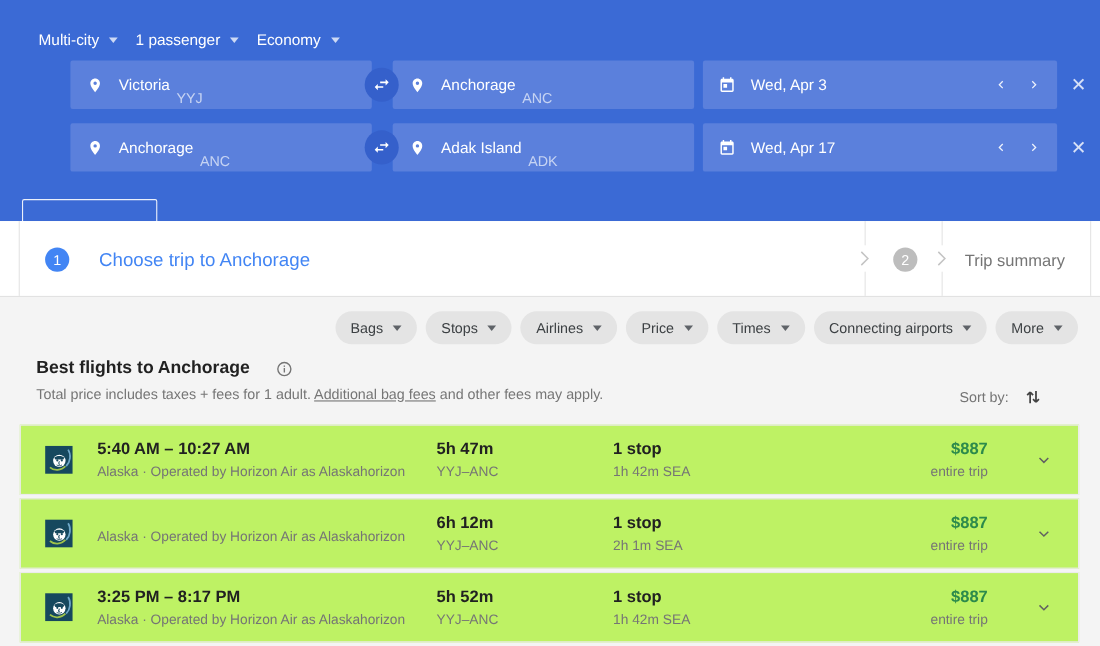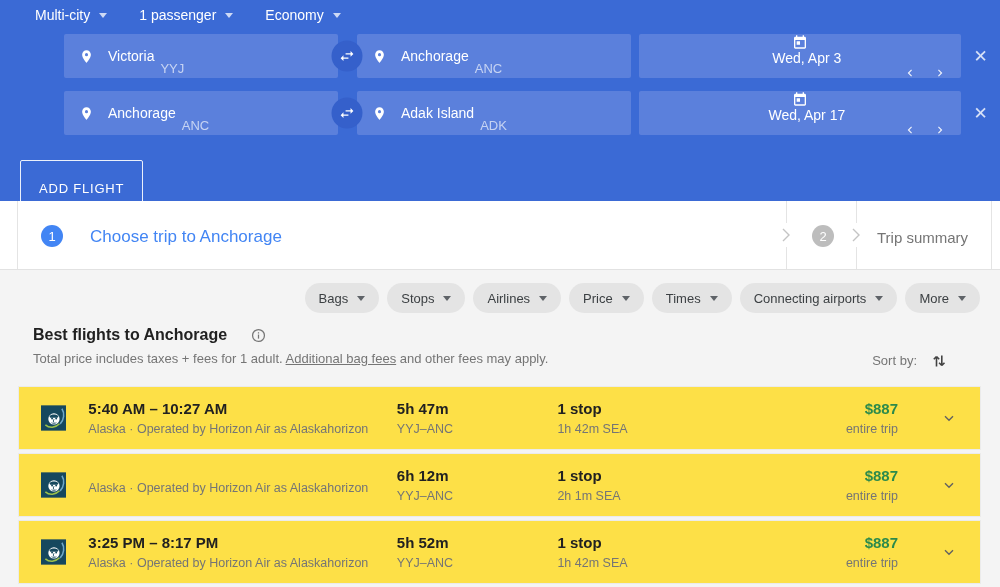--- a/index.html
+++ b/index.html
@@ -1,32 +1,32 @@
 <!DOCTYPE html>
 <html><head>
 <meta charset="utf-8">
 <style>
   * { margin:0; padding:0; box-sizing:border-box; }
   html,body { width:1000px; height:587px; font-family:"Liberation Sans", sans-serif; background:#f4f4f4; overflow:hidden; }
 
   
   .hdr { background:#3b6ad5; height:201px; position:relative; }
-  .hdr-controls { display:flex; gap:32px; padding:7px 0 0 35px; }
+  .hdr-controls { display:flex; gap:16px; padding:28px 0 0 35px; }
   .hdr-dd { color:#fff; font-size:14px; display:flex; align-items:center; cursor:pointer; }
   .tri { width:0; height:0; border-left:4px solid transparent; border-right:4px solid transparent; border-top:5px solid rgba(255,255,255,0.75); margin-left:9px; display:inline-block; }
   .flt-rows { margin:11px 0 0 20px; }
   .flt-row { display:flex; align-items:center; height:44px; margin-bottom:13px; position:relative;padding-left:44px; }
   .fld { background:#5b80dc; height:44px; display:flex; align-items:center; border-radius:2px; }
   .fld.loc { width:281px; padding-left:15px; }
   .swap-gap { width:20px; position:relative; height:44px; }
   .swap-circle { position:absolute; left:50%; top:50%; transform:translate(-50%,-50%); width:31px; height:31px; border-radius:50%; background:#3560cb; display:flex; align-items:center; justify-content:center; z-index:2; cursor:pointer; }
   .fld .pin { margin-right:14px; display:flex; }
   .city { color:#fff; font-size:14px; }
   .code { color:rgba(255,255,255,0.65); font-size:13px; margin-left:6px;margin-top:24px; }
-  .fld.date { width:331px; margin-left:8px; padding:0 14px;flex-direction:column; }
+  .fld.date { width:331px; margin-left:8px; padding:0 14px; }
   .date-text { color:#fff; font-size:14px; margin-left:14px; }
   .date-nav { margin-left:auto; display:flex; align-items:center; gap:16px; }
   .dn-btn { display:flex; cursor:pointer; }
   .x-btn { width:40px; display:flex; align-items:center; justify-content:center; color:rgba(255,255,255,0.8); font-size:17px; cursor:pointer; }
   .add-flight { margin:12px 16px 0 20px; display:inline-block; background:transparent; border:1px solid rgba(255,255,255,0.9); border-radius:2px; color:#fff; font-size:13px; letter-spacing:0.8px; padding:20px 18px; cursor:pointer; font-family:"Liberation Sans", sans-serif;text-align:right; }
 
   
   .steps { background:#fff; height:69px; position:relative; border-bottom:1px solid #e2e2e2; }
   .vline { position:absolute; top:0; bottom:0; width:1px; background:#e4e4e4; }
   .chev-mark { position:absolute; top:50%; transform:translateY(-50%); margin-left:-5px; background:#fff; padding:5px 1px; line-height:0; }
@@ -44,21 +44,21 @@
   .chip .tri { border-top-color:#5f6368; margin-left:9px; }
   .res-head { position:relative; margin:13px 33px 0 33px; }
   .res-title { font-size:16px; font-weight:bold; color:#212121; display:flex; align-items:center; gap:24px; }
   .res-sub { font-size:13px; color:#757575; margin-top:7px; }
   .res-sub .link { text-decoration:underline; cursor:pointer; }
   .sort-wrap { position:absolute; right:20px; top:26px; display:flex; align-items:center; gap:14px; }
   .sort-label { font-size:13px; color:#757575; }
   .sort-icon { cursor:pointer; display:flex; }
 
   .frows { margin:20px 19px 0 18px; }
-  .frow { background:#fde047; border:1px solid #ebebeb; height:64px; display:flex; align-items:center; margin-bottom:3px; cursor:pointer; }
+  .frow { background:#bef264; border:1px solid #ebebeb; height:64px; display:flex; align-items:center; margin-bottom:3px; cursor:pointer; }
   .logo { width:26px; height:26px; margin-left:22px; display:block; }
   .col { display:flex; flex-direction:column; justify-content:center; }
   .col .l1 { font-size:15px; font-weight:bold; color:#212121; }
   .col .l2 { font-size:12.5px; color:#757575; margin-top:5px; }
   .col.times { margin-left:22px; width:317px; }
   .col.dur { width:165px; }
   .col.stops { width:230px; }
   .col.price { margin-left:auto; width:120px; text-align:right; }
   .col.price .l1 { color:#2c8a4b; }
   .expand { margin:0 23px 0 43px; display:flex; }

